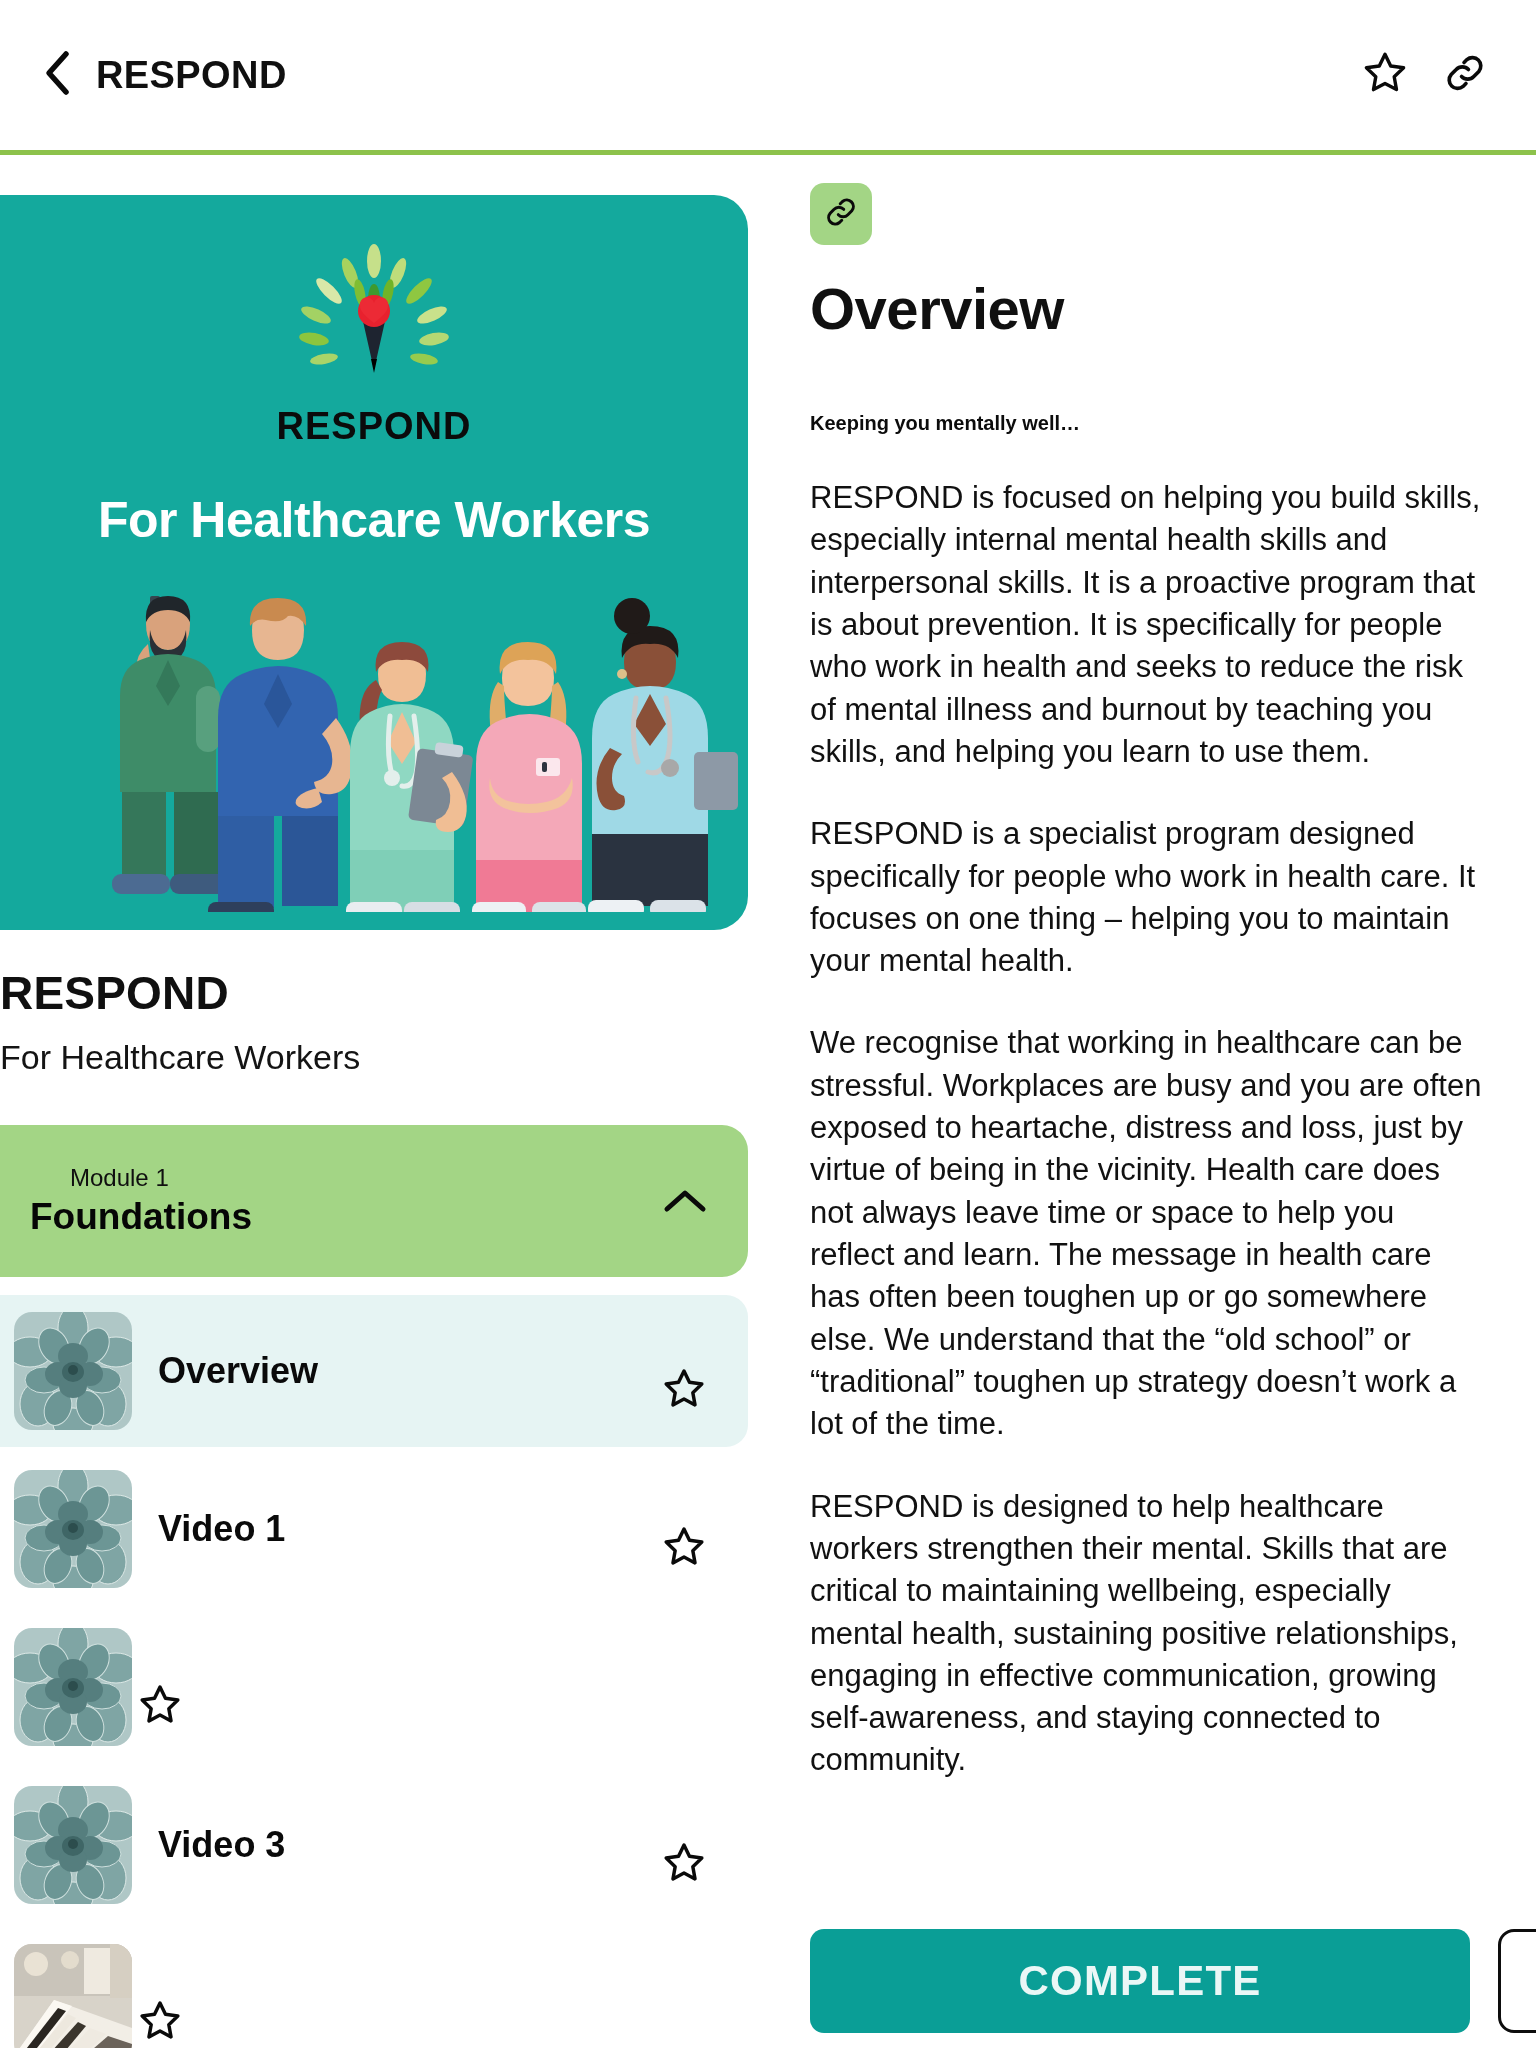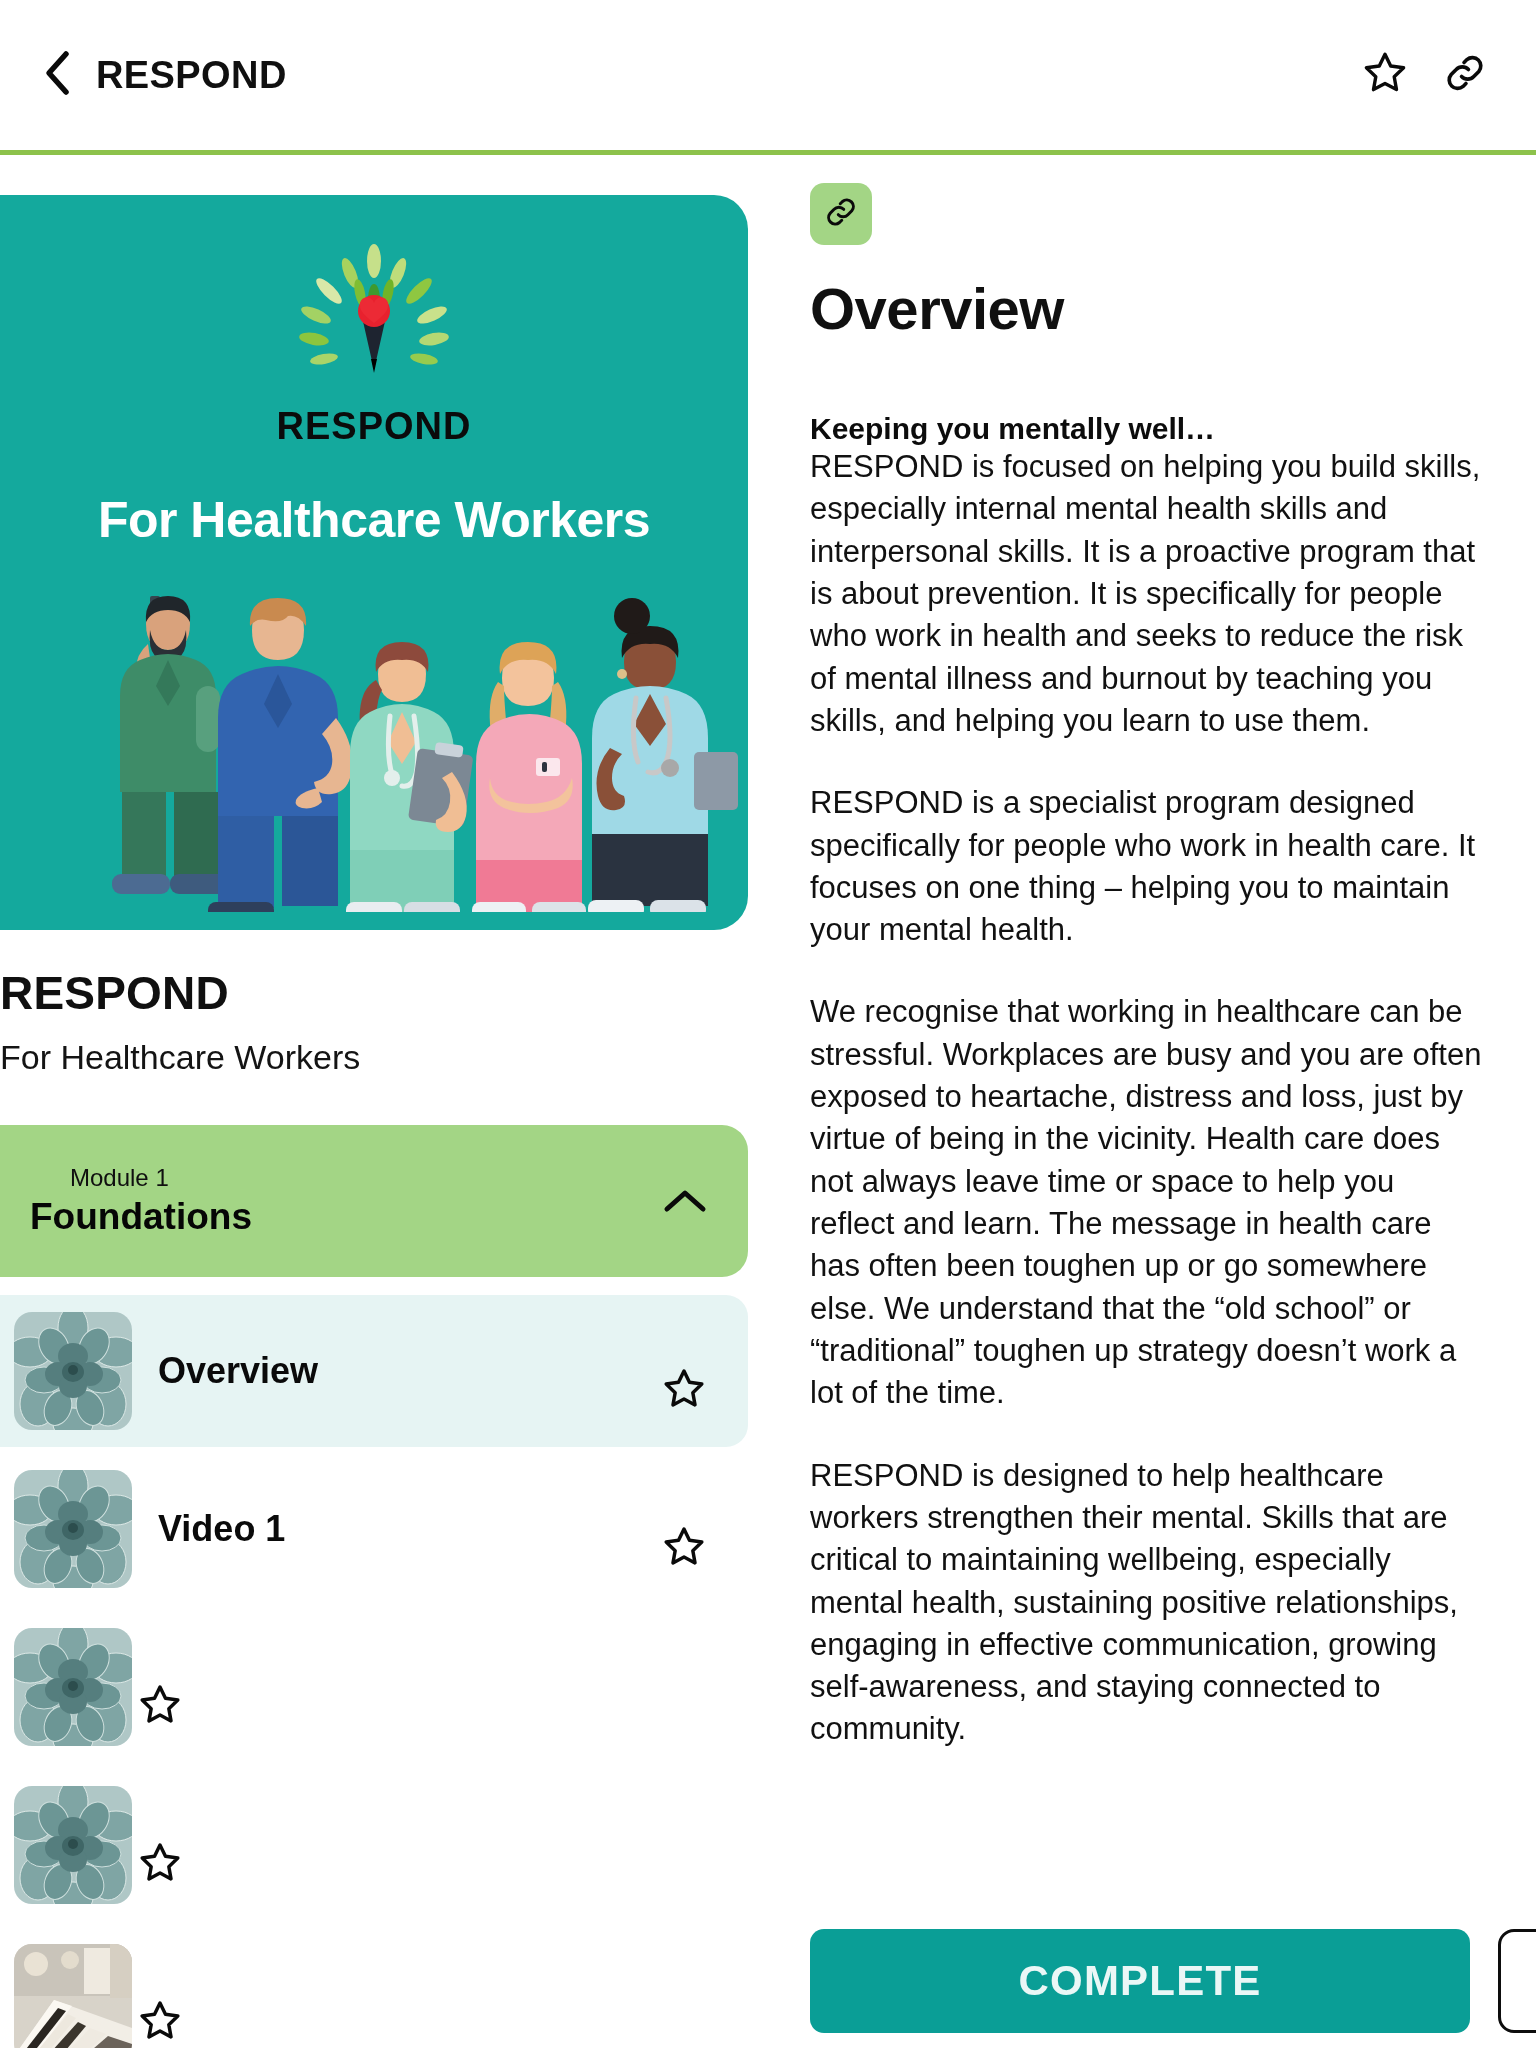--- a/index.html
+++ b/index.html
@@ -198,23 +198,24 @@
     font-weight: 700;
     letter-spacing: -0.5px;
   }
   .body-scroll {
     margin-top: 70px;
     height: 1435px;
     overflow: hidden;
     position: relative;
   }
   .body-lead {
-    font-size: 30px;
+    font-size: 20px;
     font-weight: 700;
     color: #0c0c0c;
+    margin-bottom: 42px;
   }
   .body-p {
     font-size: 31px;
     line-height: 1.365;
     color: #111111;
     margin-bottom: 40px;
   }
 
   
   .action-bar {
@@ -566,20 +567,21 @@
             <g fill="#557E7E">
                 <ellipse cx="59" cy="44" rx="15" ry="13"></ellipse>
                 <ellipse cx="44" cy="62" rx="13" ry="12"></ellipse>
               <ellipse cx="76" cy="62" rx="13" ry="12"></ellipse>
                 <ellipse cx="59" cy="74" rx="14" ry="12"></ellipse>
               </g>
             <ellipse cx="59" cy="60" rx="11" ry="10" fill="#3F6666"></ellipse>
             <ellipse cx="59" cy="58" rx="5" ry="5" fill="#2C4D4D"></ellipse>
           </svg>
         </div>
+        <div class="lesson-label">Video 3</div>
         <div class="star-btn">
           <span>
             <svg width="46" height="46" viewBox="0 0 24 24" fill="none">
               <path d="M12 2.6 l2.85 5.9 6.45.9 -4.7 4.5 1.15 6.4 -5.75 -3.05 -5.75 3.05 1.15 -6.4 -4.7 -4.5 6.45 -.9z" stroke="#0a0a0a" stroke-width="1.8" stroke-linejoin="round"></path>
             </svg>
           </span>
         </div>
       </div>
 
       <div class="lesson-row">

